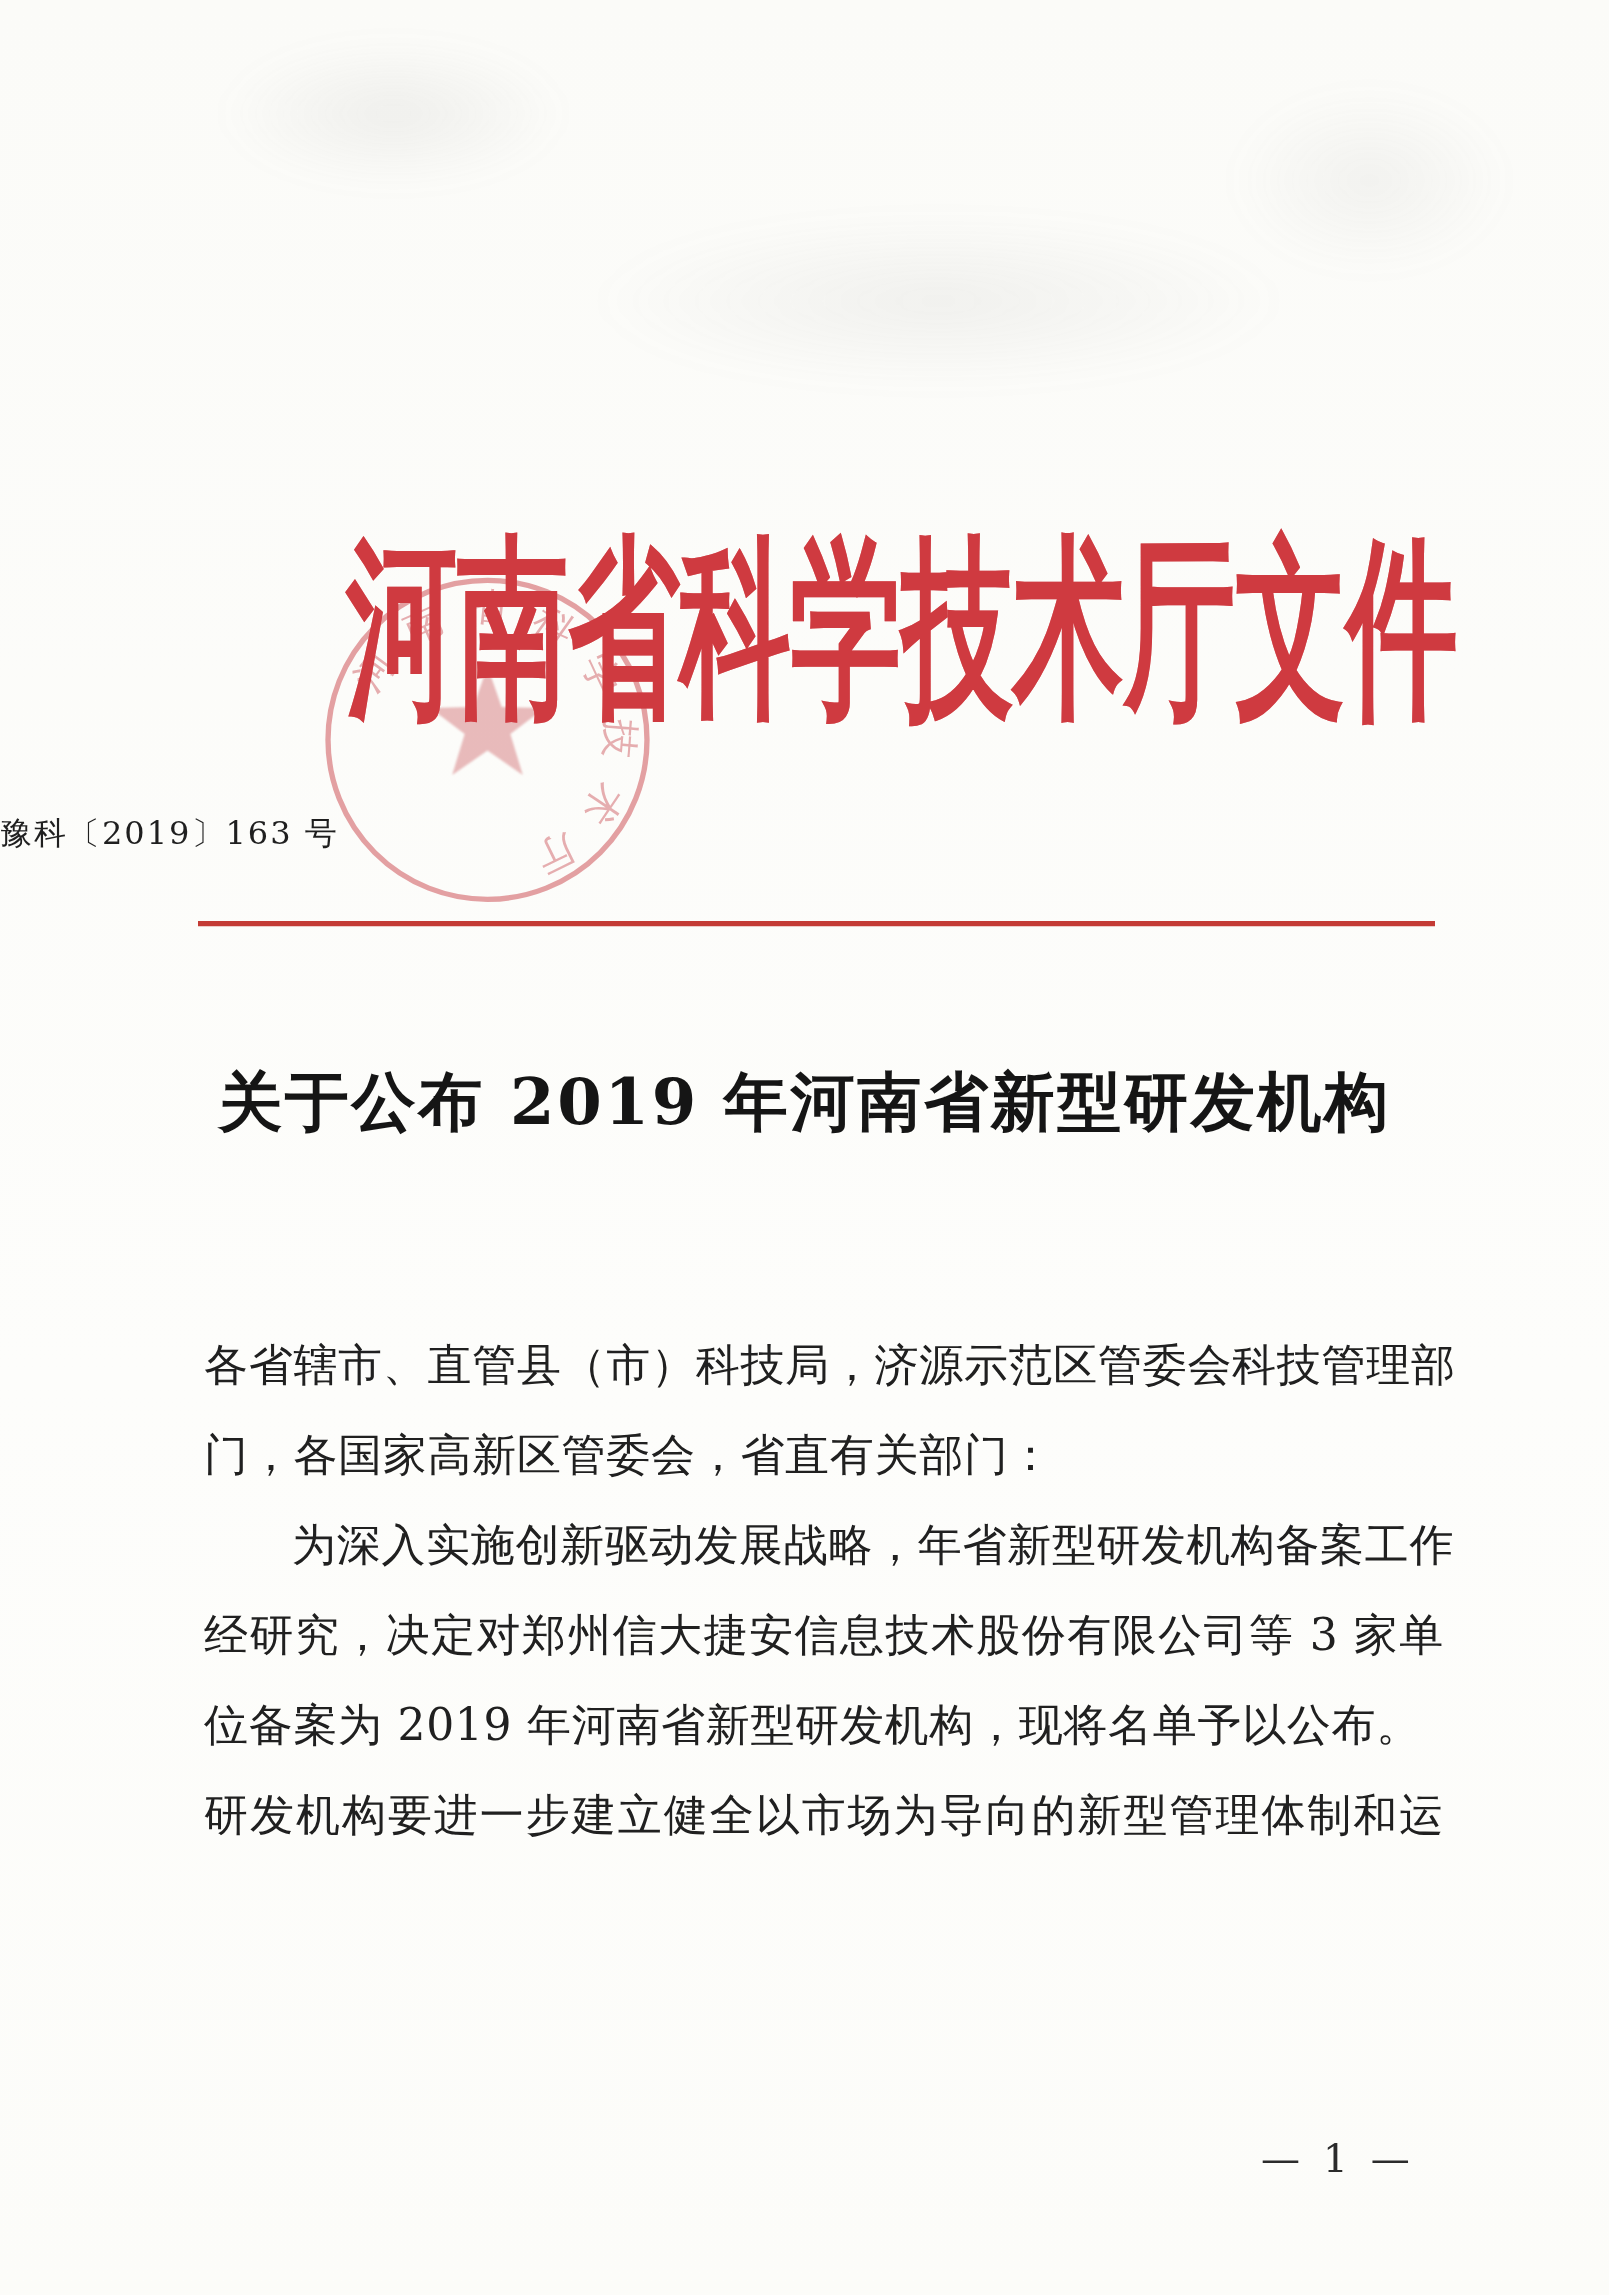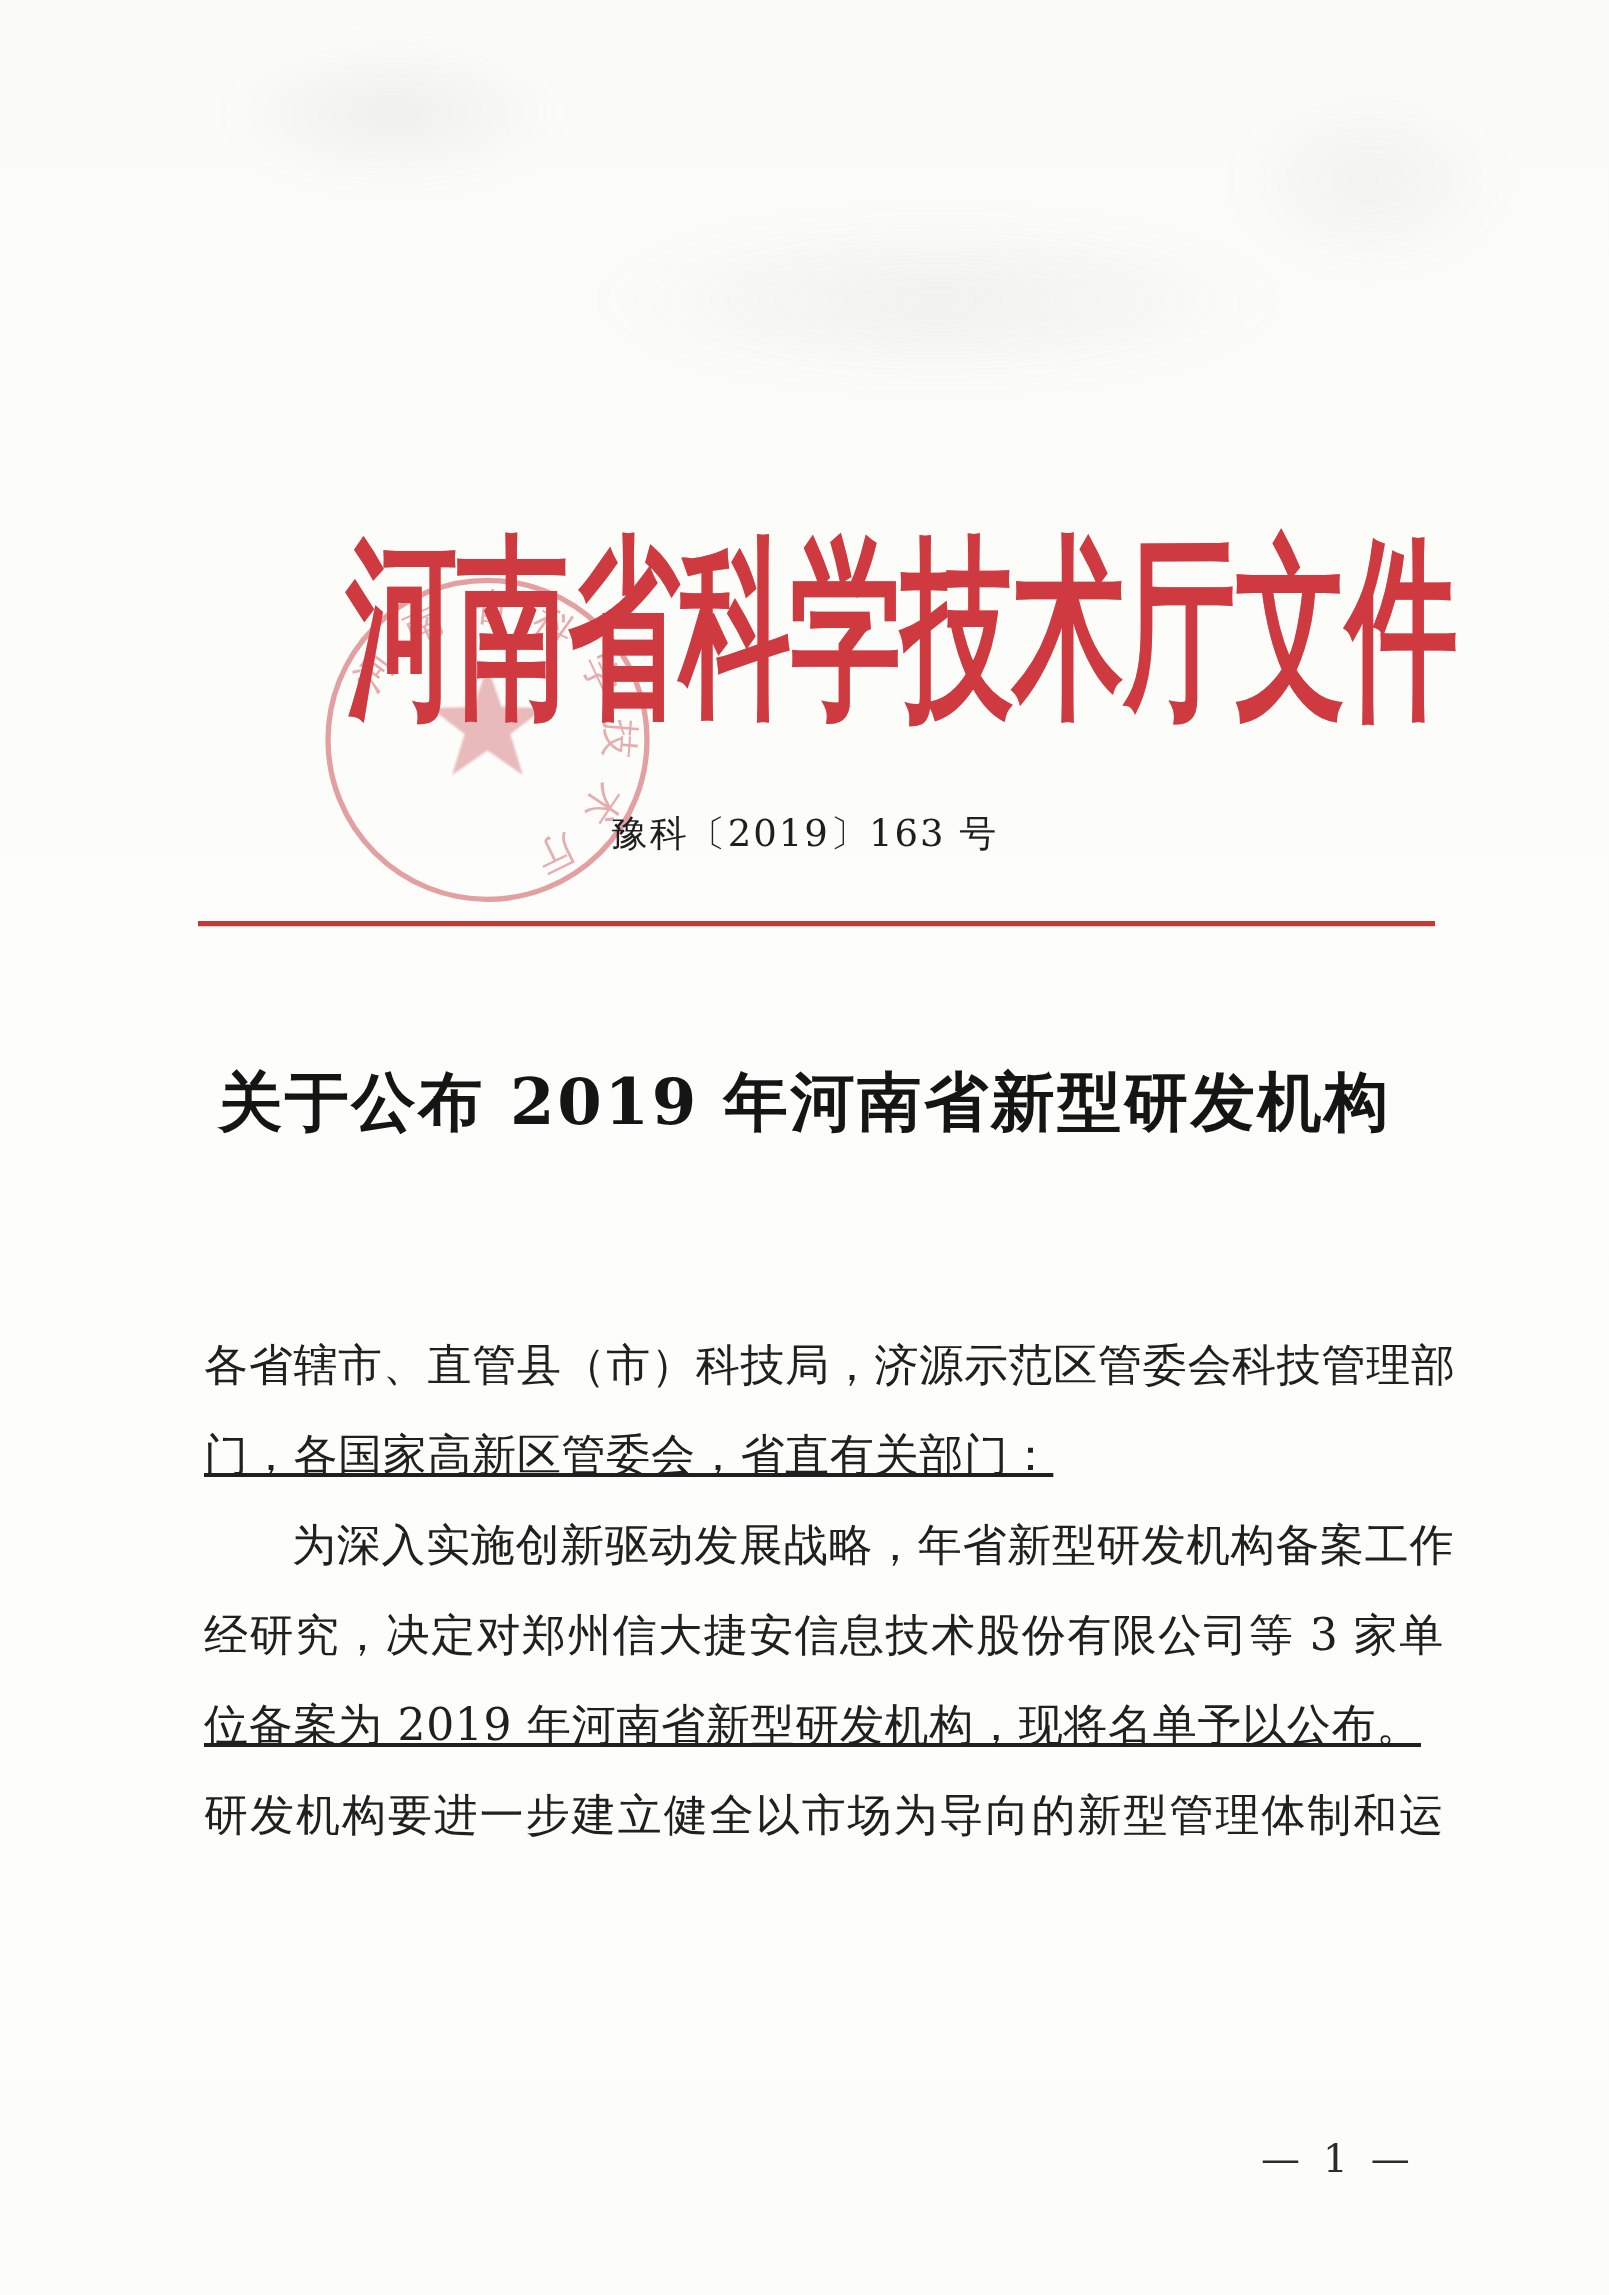--- a/index.html
+++ b/index.html
@@ -33,22 +33,21 @@
     z-index: 3;
     text-shadow: 0 0 0.7px rgba(207,58,64,0.6);
   }
 
   
   .seal { position: absolute; left: 319px; top: 573px; width: 337px; height: 337px; z-index: 2; }
 
   
   .doc-number {
     position: absolute; left: 0; right: 0; top: 804px;
-    text-align: center;
-    font-size: 37px; line-height: 59px; letter-spacing: 2px;
+    font-size: 32px; line-height: 59px; letter-spacing: 2px;
     color: #1f1f1f; z-index: 4;
   }
 
   
   .red-rule {
     position: absolute; left: 198px; top: 921px;
     width: 1237px; height: 4.7px;
     background: #c43b35; z-index: 4;
     box-shadow: 0 0.7px 0 rgba(196,59,53,0.35);
   }
@@ -67,21 +66,21 @@
     color: #202020;
     margin-left: 8px;
   }
   .bodyline {
     height: 90px; line-height: 90px;
     font-size: 44px; letter-spacing: 0.7px;
     text-align: justify; text-align-last: justify;
     text-justify: inter-character;
     white-space: nowrap;
   }
-  .bodyline.short { text-align-last: left; text-decoration: underline; }
+  .bodyline.short { text-align-last: left; }
   .bodyline.indent { padding-left: 88px; }
 
   
   .page-number {
     position: absolute; right: 194px; top: 2135px;
     font-size: 39px; line-height: 47px; letter-spacing: 5.3px;
     color: #2b2b2b;
   }
 </style>
 </head>

